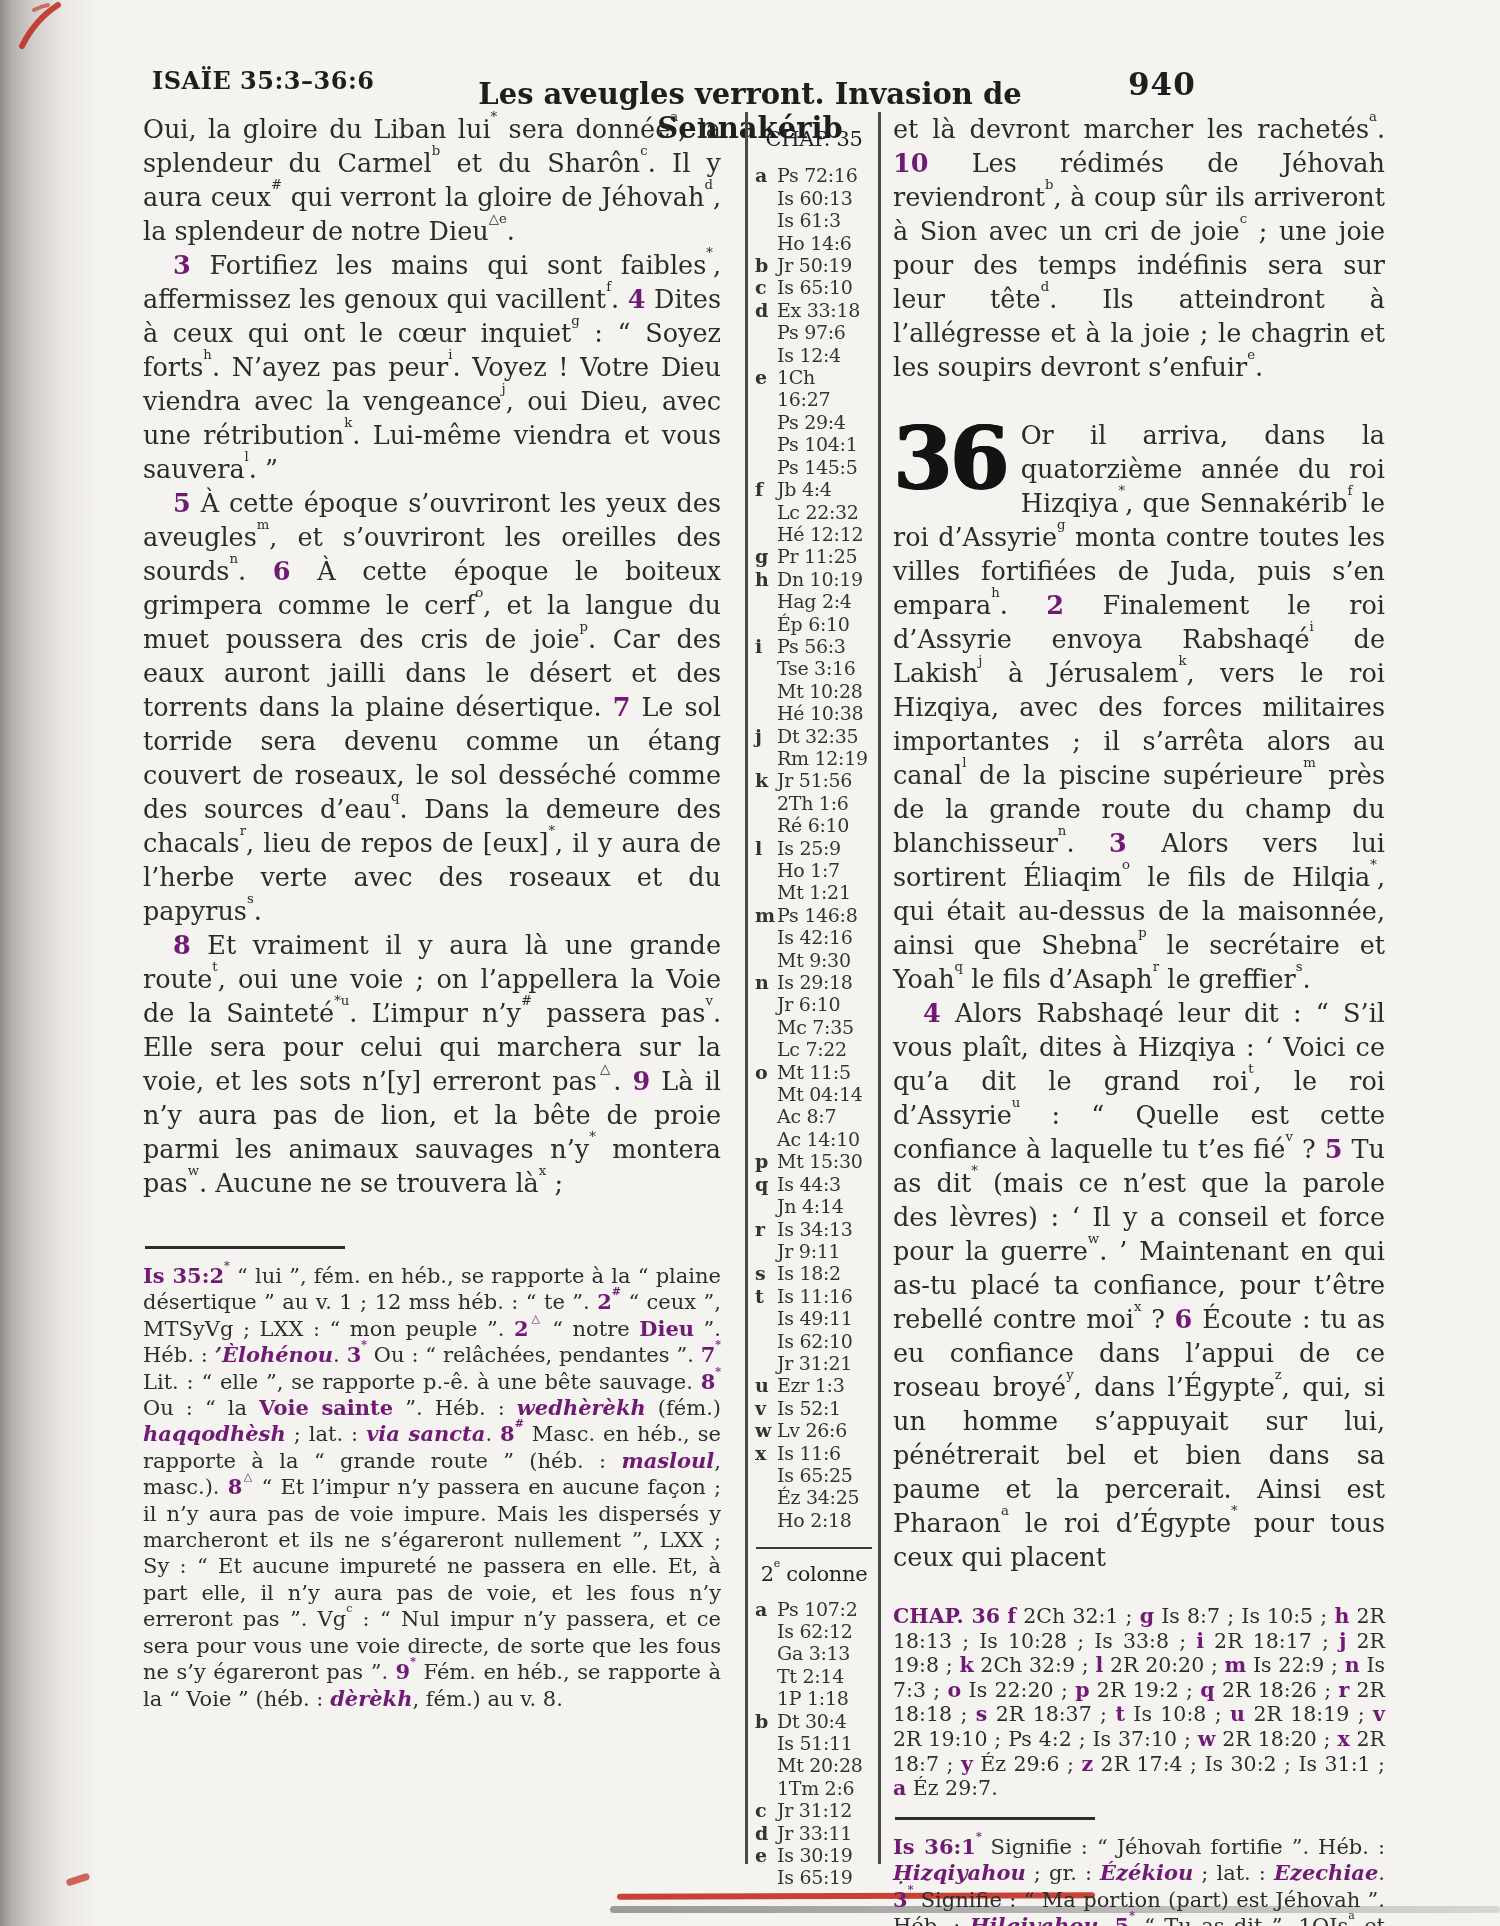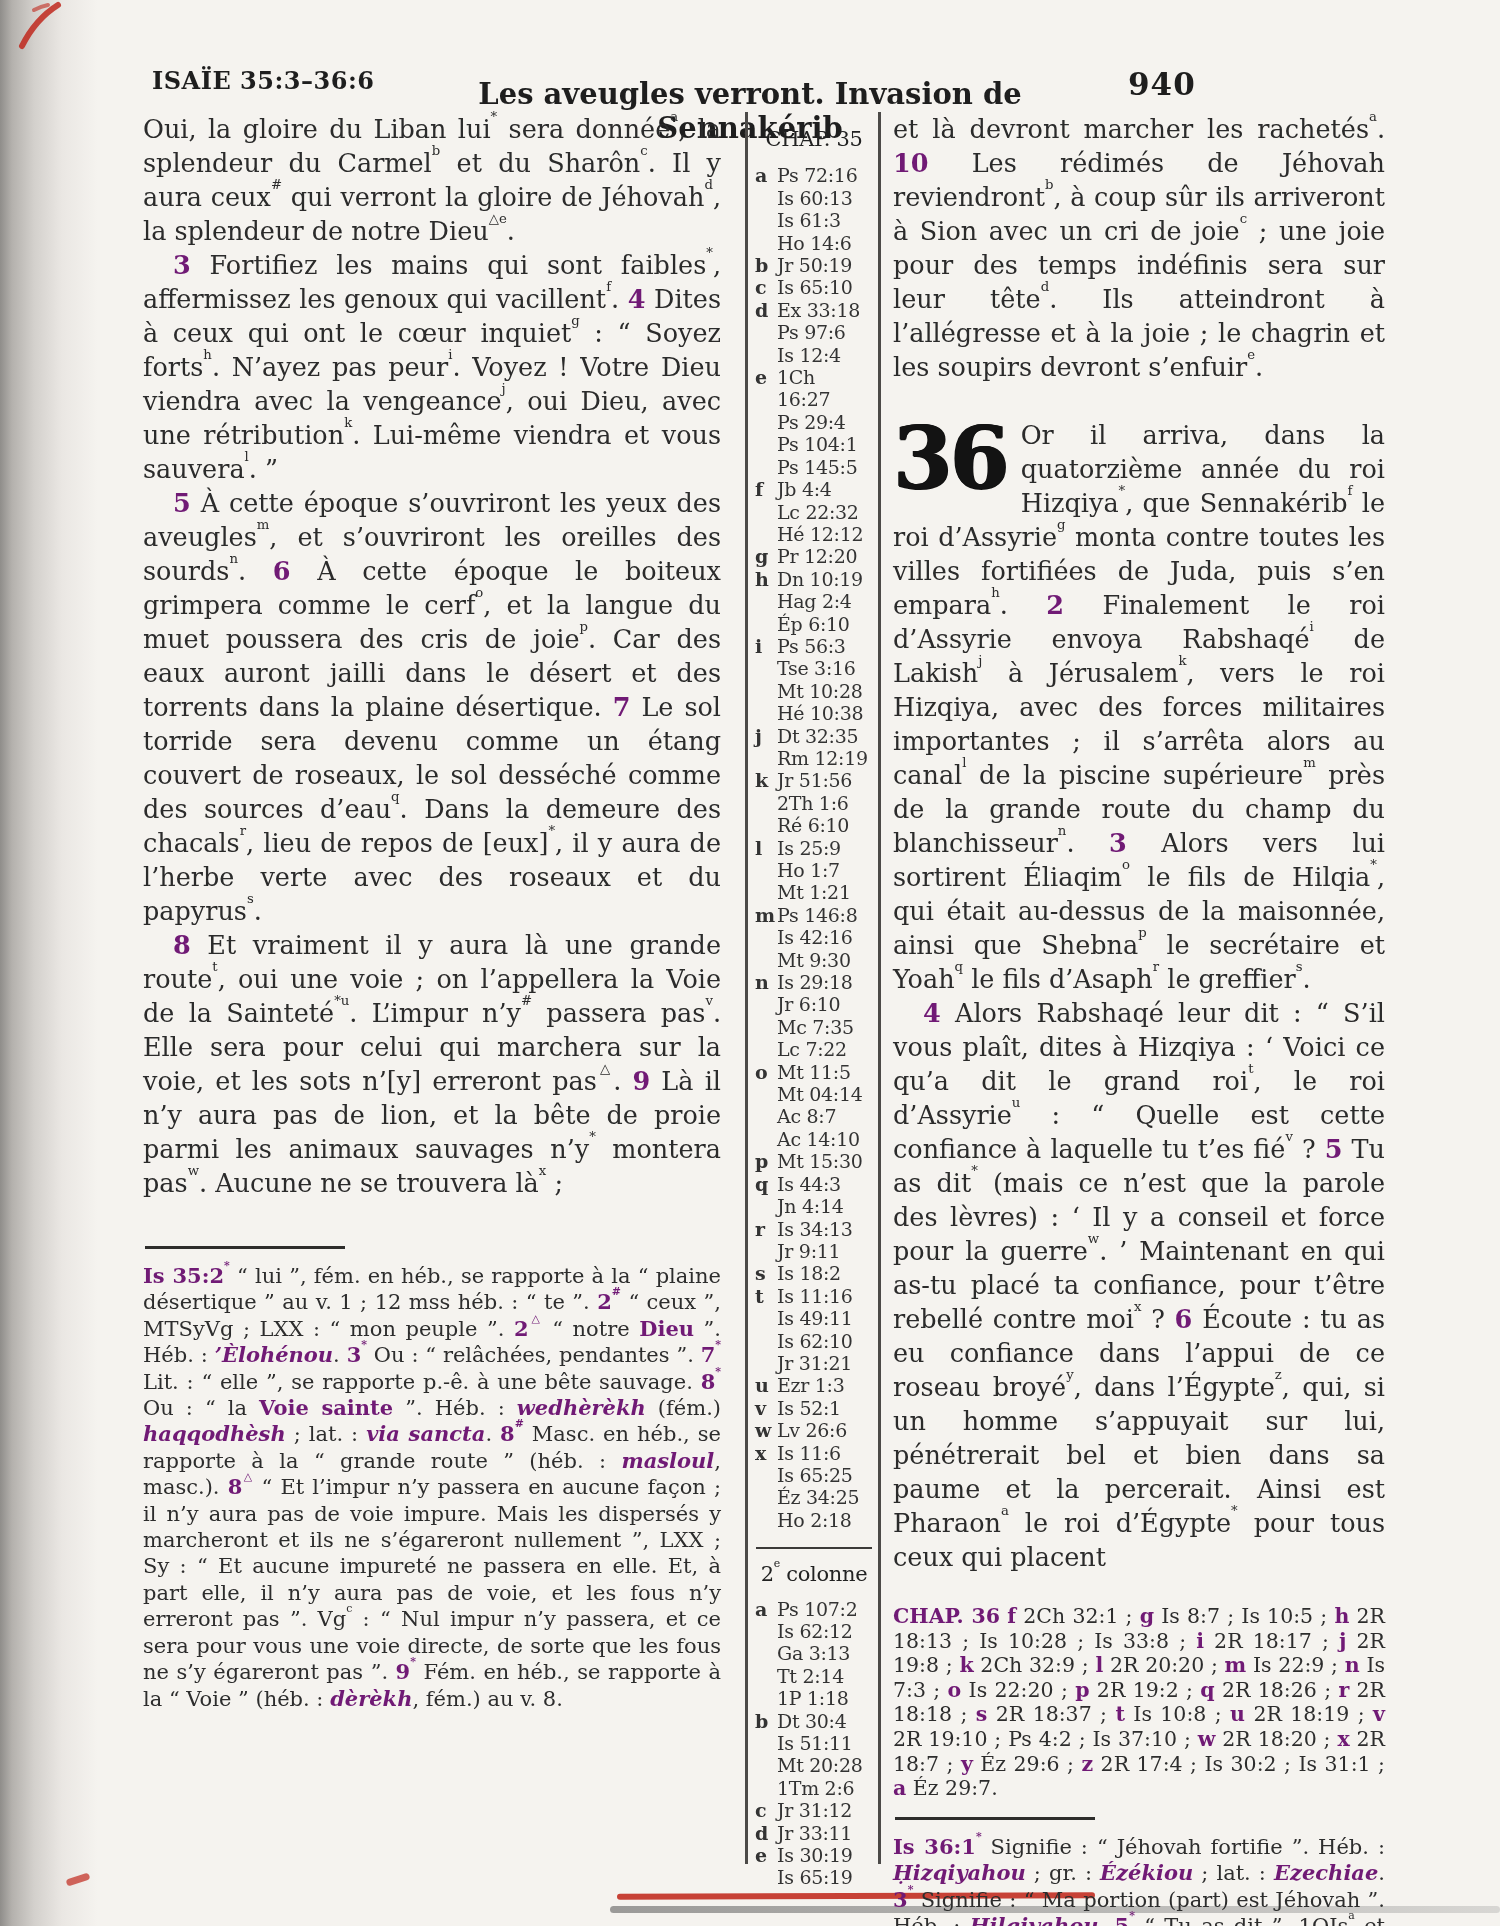--- a/index.html
+++ b/index.html
@@ -147,21 +147,21 @@
             <span class="ref-letter">f</span>
             <span class="ref-lines">
               <div>Jb 4:4</div>
               <div>Lc 22:32</div>
               <div>Hé 12:12</div>
             </span>
           </div>
           <div class="ref-group">
             <span class="ref-letter">g</span>
             <span class="ref-lines">
-              <div>Pr 12:20</div>
+              <div>Pr 11:25</div>
             </span>
           </div>
           <div class="ref-group">
             <span class="ref-letter">h</span>
             <span class="ref-lines">
               <div>Dn 10:19</div>
               <div>Hag 2:4</div>
               <div>Ép 6:10</div>
             </span>
           </div>

